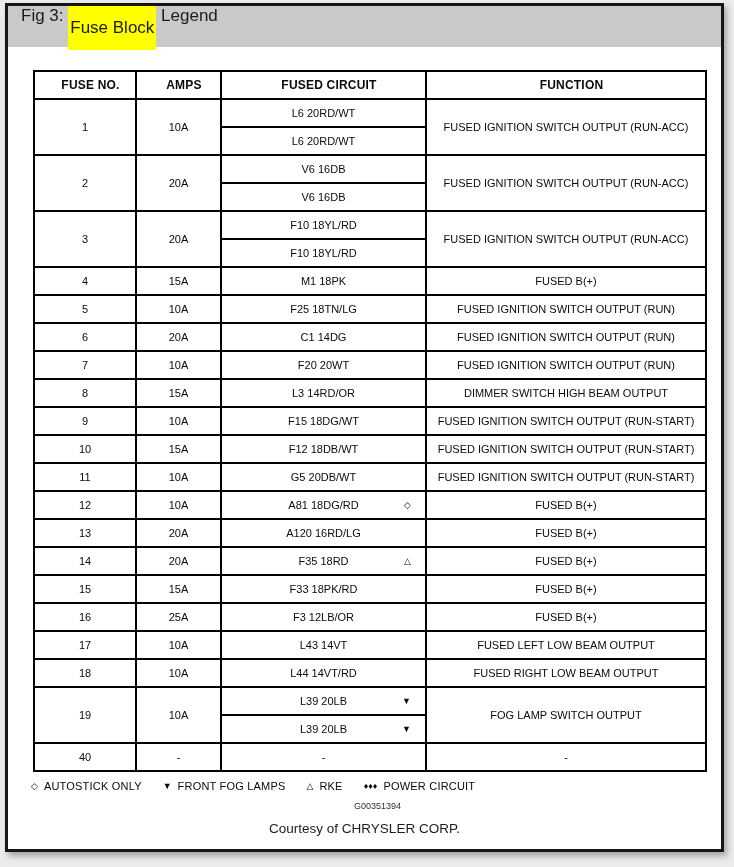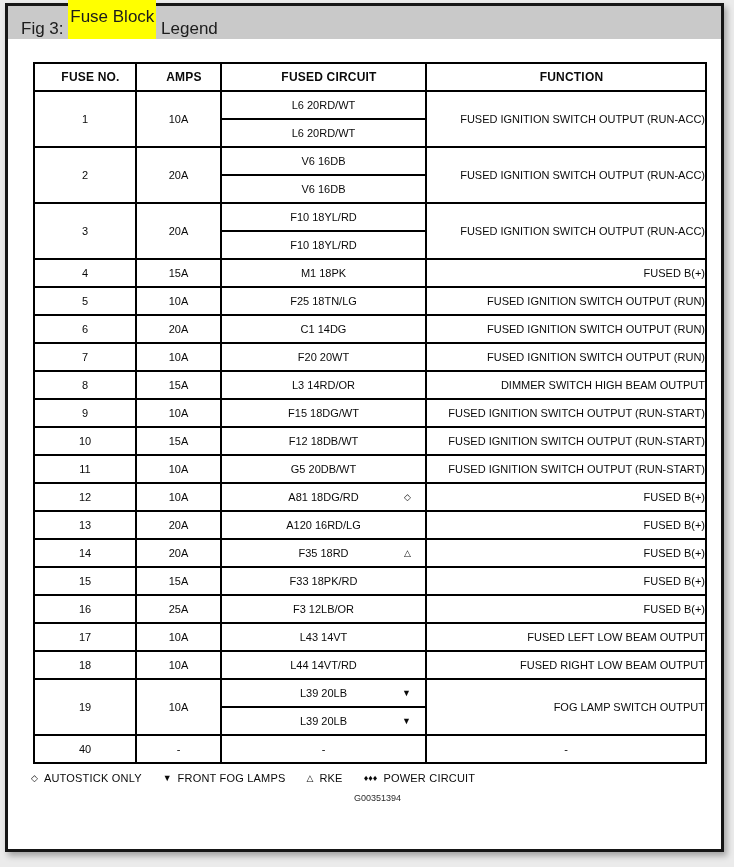--- a/index.html
+++ b/index.html
@@ -12,23 +12,23 @@
   }
   .card {
     position: absolute; left: 5px; top: 3px;
     width: 719px; height: 849px;
     background: #ffffff;
     border: 3px solid #161616;
     box-sizing: border-box;
     box-shadow: 3px 4px 6px rgba(0,0,0,0.30);
   }
   .title-bar {
-    height: 33px;
+    height: 41px;
     background: #c9c9c9;
-    display: flex; align-items: flex-end;
+    display: flex; align-items: flex-start;
     padding-left: 13px;
     font-size: 17px;
     color: #1c1c1c;
     white-space: pre;
   }
   .title-bar mark {
     background: #ffff00;
     color: #1c1c1c;
     padding: 12px 2px;
   }
@@ -54,21 +54,21 @@
     padding-left: 11px;
   }
   .fuse-table td { height: 26px; font-size: 11px; }
   .c-no, .c-amps { text-align: center; }
   .c-circ { text-align: center; padding-left: 35px; position: relative; }
   .c-circ .circ-sym {
     position: absolute; right: 14px; top: 50%;
     transform: translateY(-50%);
     font-size: 9px; line-height: 1;
   }
-  .c-func { text-align: right; padding-left: 14px; font-size: 10.5px; }
+  .c-func { text-align: center; padding-left: 14px; font-size: 10.5px; }
   td.dash { text-align: center; padding-left: 0; }
   .legend {
     margin: 8px 0 0 23px;
     font-size: 11px; color: #0a0a0a;
     display: flex; align-items: center; gap: 21px;
   }
   .legend-item { display: flex; align-items: center; }
   .legend-sym { margin-right: 6px; font-size: 9px; line-height: 1; }
   .legend-label { letter-spacing: .2px; }
   .figure-id { margin: 9px 0 0 26px; font-size: 9px; color: #2c2c2c; text-align: center; }
@@ -250,14 +250,15 @@
         <span class="legend-label">RKE</span>
       </span>
       <span class="legend-item">
         <span class="legend-sym">♦♦♦</span>
         <span class="legend-label">POWER CIRCUIT</span>
       </span>
     </div>
 
   <div class="figure-id">G00351394</div>
 
+  <div class="courtesy">Courtesy of CHRYSLER CORP.</div>
 
 </div>
 
 </body></html>

